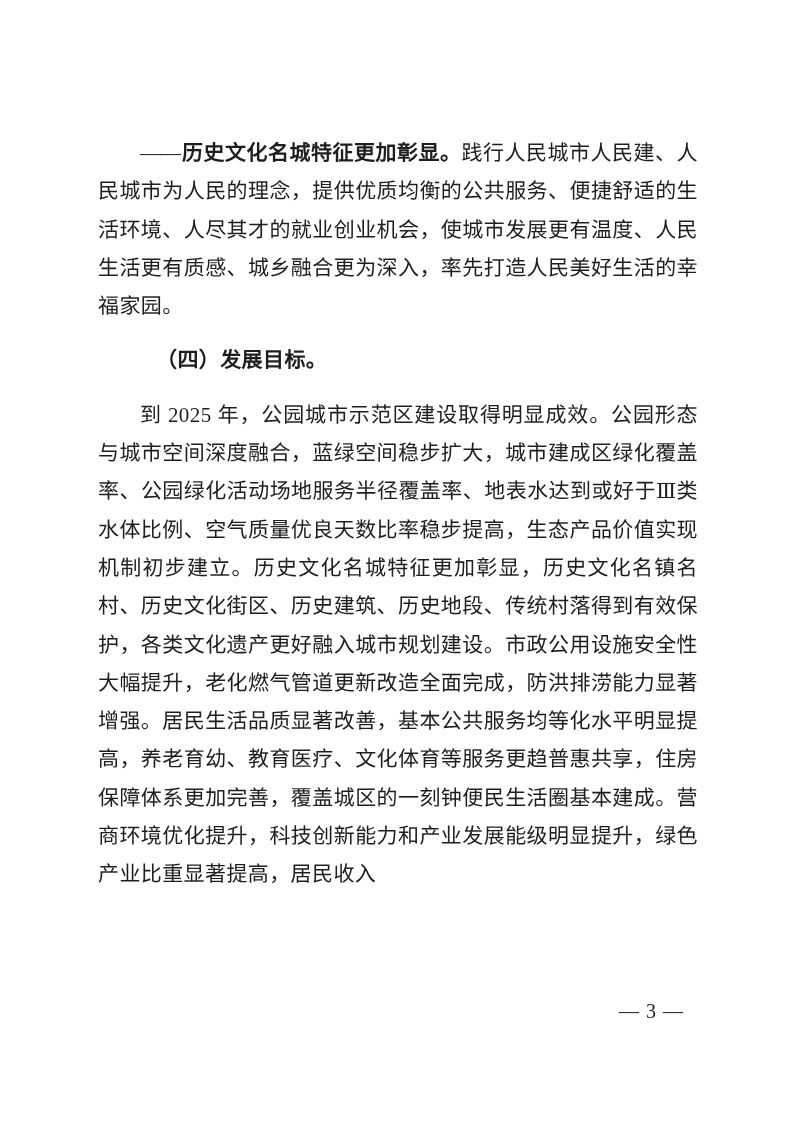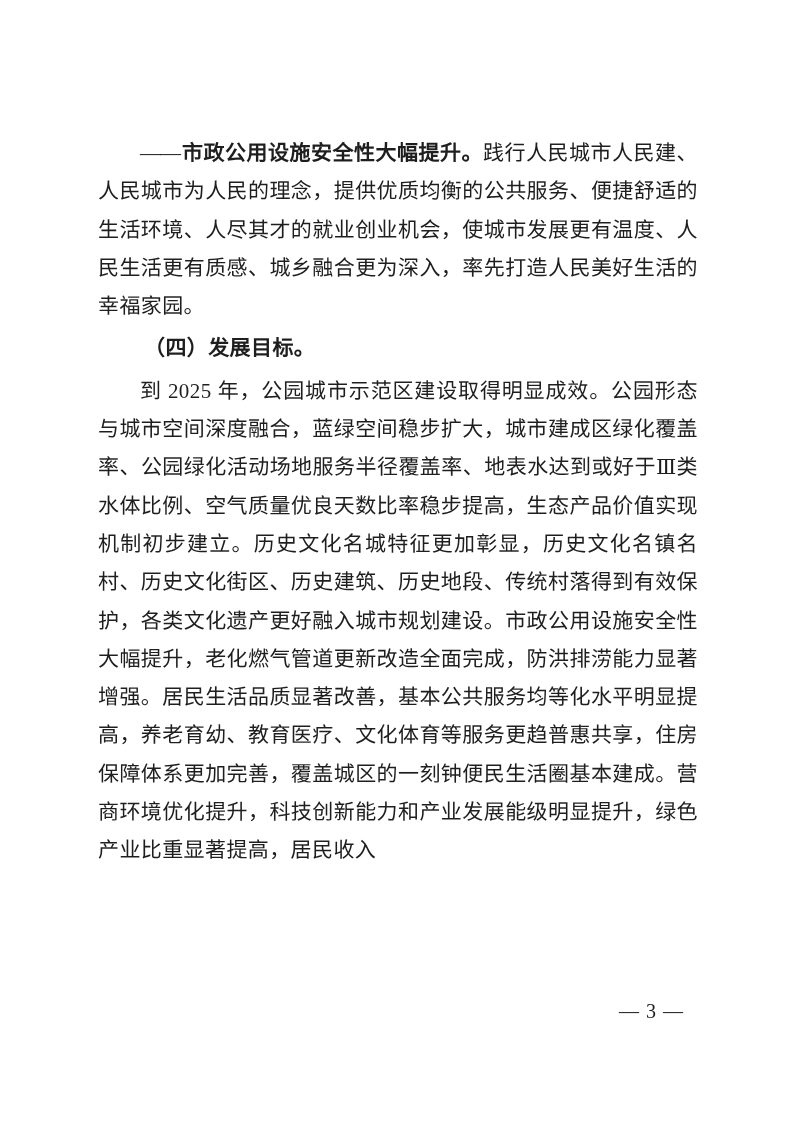--- a/index.html
+++ b/index.html
@@ -33,21 +33,21 @@
     letter-spacing: 0.4px;
     text-align: justify;
     text-justify: inter-character;
   }
   p.para {
     margin: 0;
     padding: 0;
     text-indent: 2em;
   }
   p.heading-line {
-    margin: 4px;
+    margin: 16px;
     padding: 0;
     text-indent: 2em;
     font-weight: bold;
   }
   .dash {
     letter-spacing: -1px;
     padding-right: 2px;
   }
   .lead {
     font-weight: bold;
@@ -61,21 +61,21 @@
     letter-spacing: 1px;
     color: #1e1e1e;
   }
 </style>
 </head>
 <body>
 
 <div class="page">
   <div class="text-block">
 
-    <p class="para"><span class="dash">——</span><span class="lead">市政公用设施安全性大幅提升。</span><span>践行人民城市人民建、人民城市为人民的理念，提供优质均衡的公共服务、便捷舒适的生活环境、人尽其才的就业创业机会，使城市发展更有温度、人民生活更有质感、城乡融合更为深入，率先打造人民美好生活的幸福家园。</span></p>
+    <p class="para"><span class="dash">——</span><span class="lead">历史文化名城特征更加彰显。</span><span>践行人民城市人民建、人民城市为人民的理念，提供优质均衡的公共服务、便捷舒适的生活环境、人尽其才的就业创业机会，使城市发展更有温度、人民生活更有质感、城乡融合更为深入，率先打造人民美好生活的幸福家园。</span></p>
 
 
     <p class="heading-line"><span>（四）发展目标。</span></p>
 
     <p class="para"><span>到 2025 年，公园城市示范区建设取得明显成效。公园形态与城市空间深度融合，蓝绿空间稳步扩大，城市建成区绿化覆盖率、公园绿化活动场地服务半径覆盖率、地表水达到或好于Ⅲ类水体比例、空气质量优良天数比率稳步提高，生态产品价值实现机制初步建立。历史文化名城特征更加彰显，历史文化名镇名村、历史文化街区、历史建筑、历史地段、传统村落得到有效保护，各类文化遗产更好融入城市规划建设。市政公用设施安全性大幅提升，老化燃气管道更新改造全面完成，防洪排涝能力显著增强。居民生活品质显著改善，基本公共服务均等化水平明显提高，养老育幼、教育医疗、文化体育等服务更趋普惠共享，住房保障体系更加完善，覆盖城区的一刻钟便民生活圈基本建成。营商环境优化提升，科技创新能力和产业发展能级明显提升，绿色产业比重显著提高，居民收入</span></p>
 
   </div>
 
   <div class="page-number">— 3 —</div>
 </div>

